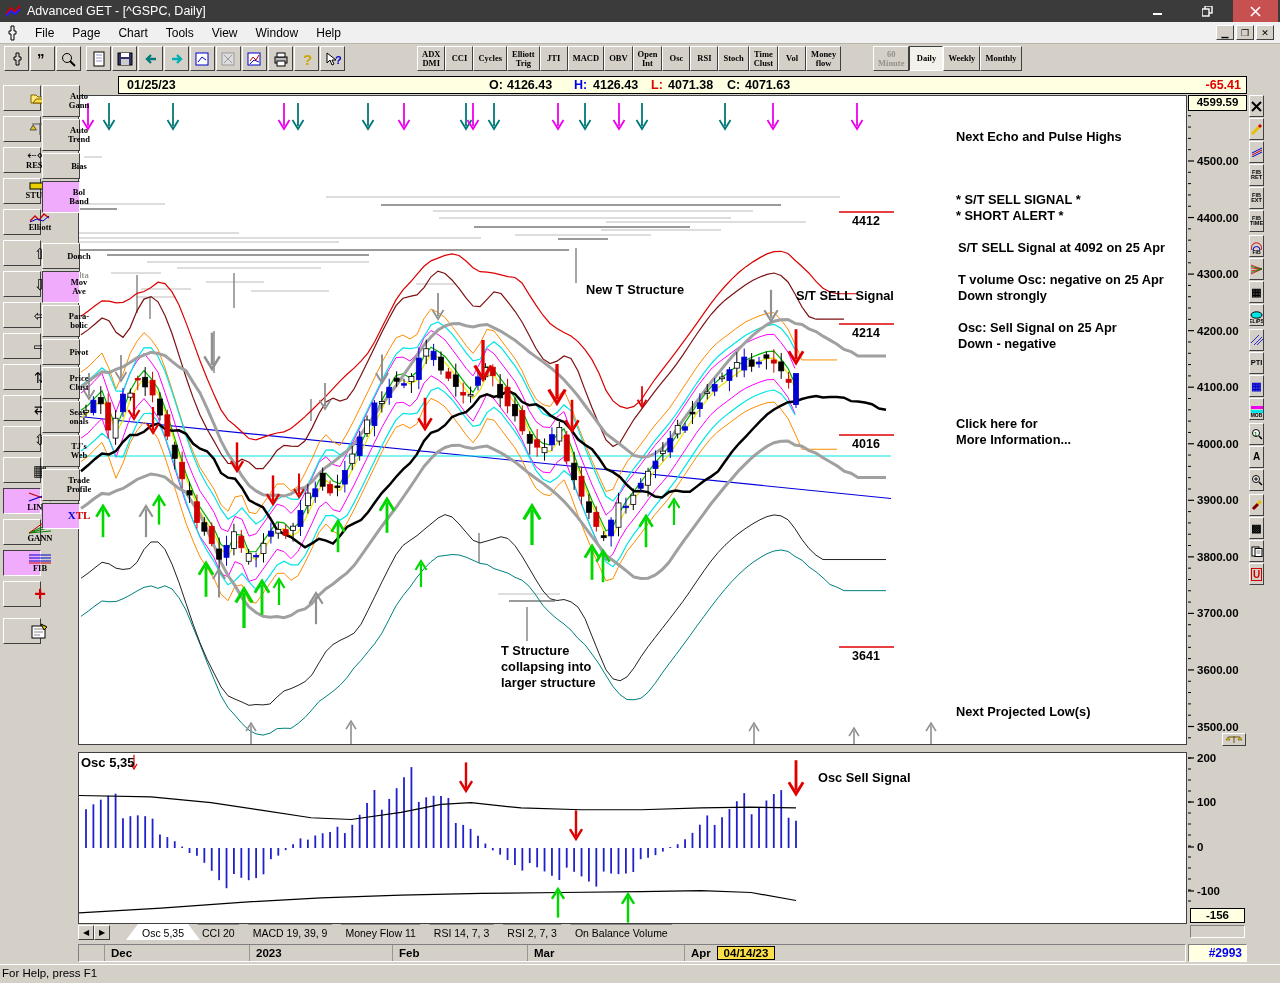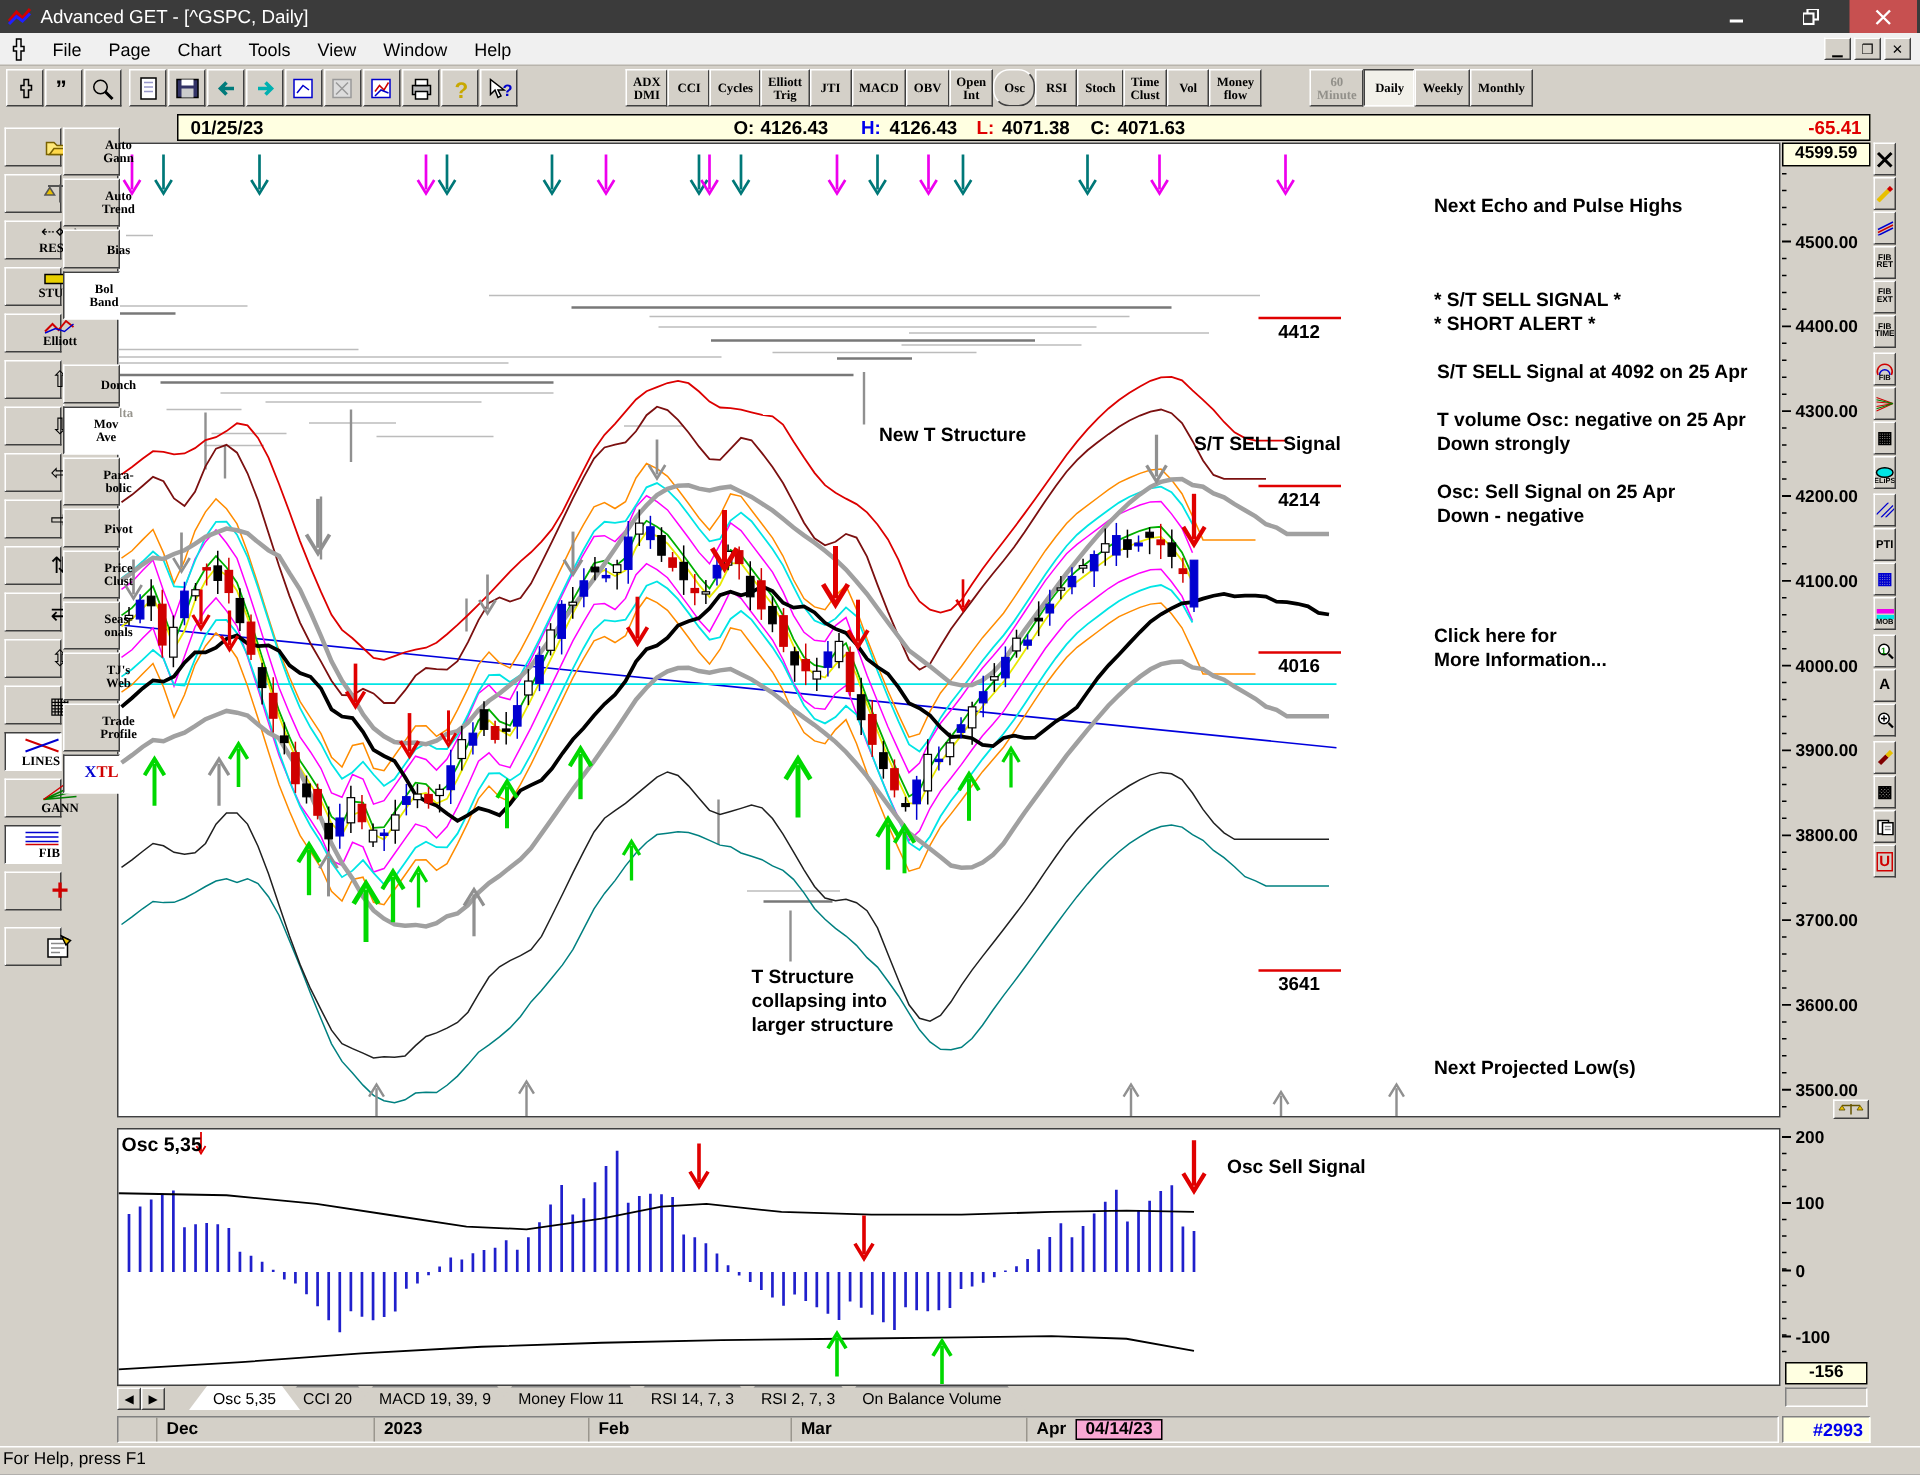--- a/index.html
+++ b/index.html
@@ -18,21 +18,21 @@
   .tbtn{background:#d4d0c8;border:1px solid;border-color:#fff #404040 #404040 #fff;display:flex;align-items:center;justify-content:center;}
   .icon24{width:25px;height:25px;margin-right:1px;font-size:13px;}
   .study-btn{height:25px;padding:1px 4px;font-size:8.5px;line-height:1.05;text-align:center;white-space:pre-line;font-family:"Liberation Serif",serif;font-weight:bold;}
   .study-btn.active{background:#f2f1ea;border-color:#404040 #fff #fff #404040;}
   .study-btn.disabled{color:#92908a;}
   
   #quotebar{position:absolute;left:118px;top:76px;width:1129px;height:18px;background:#ffffe1;border:1px solid #000;font-size:12.5px;font-weight:bold;color:#000;}
   #quotebar span{position:absolute;top:1px;}
   
   .sidebtn{position:absolute;background:#d4d0c8;border:1px solid;border-color:#fff #404040 #404040 #fff;display:flex;flex-direction:column;align-items:center;justify-content:center;font-size:9px;line-height:1;color:#000;padding-left:36px;}
-  .sidebtn.pressed{background:#ffffff;border-color:#404040 #fff #fff #404040;align-items:flex-end;}
+  .sidebtn.pressed{background:#f0abfc;border-color:#404040 #fff #fff #404040;}
   .sidebtn.disabled{color:#97958e;}
   .sidebtn .lbl{font-size:8.5px;font-weight:bold;font-family:"Liberation Serif",serif;white-space:pre-line;text-align:center;line-height:1.05;}
   
   #chart-area{position:absolute;left:78px;top:95px;width:1109px;height:650px;background:#fff;border:1px solid #404040;}
   #osc-area{position:absolute;left:78px;top:752px;width:1109px;height:172px;background:#fff;border:1px solid #404040;}
   
   #price-axis{position:absolute;left:1188px;top:95px;width:59px;height:653px;background:#d4d0c8;}
   #price-top-box{position:absolute;left:0;top:0;width:59px;height:16px;background:#ffffe1;border:1px solid #000;font-size:11.5px;font-weight:bold;text-align:center;}
   #osc-axis{position:absolute;left:1188px;top:752px;width:59px;height:188px;background:#d4d0c8;}
   #osc-last-box{position:absolute;left:2px;top:156px;width:55px;height:15px;background:#ffffe1;border:1px solid #000;font-size:11.5px;font-weight:bold;text-align:center;}
@@ -42,21 +42,21 @@
   .rtool{position:absolute;left:0;width:15px;height:22px;background:#d4d0c8;border:1px solid;border-color:#fff #404040 #404040 #fff;display:flex;align-items:center;justify-content:center;overflow:hidden;font-size:6px;font-weight:bold;text-align:center;line-height:1;}
   
   #tabbar{position:absolute;left:78px;top:924px;width:1109px;height:17px;background:#d4d0c8;display:flex;align-items:stretch;}
   .tabscroll{width:16px;height:15px;margin-top:1px;background:#d4d0c8;border:1px solid;border-color:#fff #404040 #404040 #fff;font-size:8px;display:flex;align-items:center;justify-content:center;}
   .tab{position:relative;height:16px;padding:1px 16px 0 16px;font-size:10.5px;white-space:nowrap;background:#d4d0c8;clip-path:polygon(12px 0,calc(100% - 12px) 0,100% 100%,0 100%);margin-left:-14px;display:flex;align-items:center;justify-content:center;border-top:1px solid #888;}
   .tab.active{background:#fff;z-index:5;border-top:none;}
   
   #datebar{position:absolute;left:78px;top:944px;width:1108px;height:18px;background:#d4d0c8;border:1px solid;border-color:#808080 #fff #fff #808080;font-size:11.5px;font-weight:bold;}
   #datebar .dlab{position:absolute;top:2px;}
   #datebar .dsep{position:absolute;top:0;width:1px;height:16px;background:#9a968e;}
-  #dateboxed{position:absolute;top:1px;left:638px;width:58px;height:14px;background:#f9a8d4;border:1px solid #000;text-align:center;font-size:11.5px;font-weight:bold;line-height:13px;}
+  #dateboxed{position:absolute;top:1px;left:638px;width:58px;height:14px;background:#fde047;border:1px solid #000;text-align:center;font-size:11.5px;font-weight:bold;line-height:13px;}
   #refbox{position:absolute;left:1188px;top:944px;width:59px;height:18px;background:#ffffe1;border:1px solid;border-color:#808080 #fff #fff #808080;color:#0000ee;font-weight:bold;font-size:12px;text-align:right;padding-right:4px;line-height:16px;}
   
   #statusbar{position:absolute;left:0;top:964px;width:1280px;height:19px;background:#d4d0c8;border-top:1px solid #fff;font-size:11.5px;color:#000;}
   #statusbar .pane1{position:absolute;left:2px;top:2px;}
   #statusbar .pane2{position:absolute;left:697px;top:1px;width:560px;height:16px;border:1px solid;border-color:#808080 #fff #fff #808080;padding:1px 4px;}
   svg text{font-family:"Liberation Sans",sans-serif;}
 </style>
 </head>
 <body>
 
@@ -192,21 +192,21 @@
 DMI</div>
         <div class="tbtn study-btn" style="min-width: 28px;">CCI</div>
         <div class="tbtn study-btn" style="min-width: 28px;">Cycles</div>
         <div class="tbtn study-btn" style="min-width: 28px;">Elliott
 Trig</div>
         <div class="tbtn study-btn" style="min-width: 28px;">JTI</div>
         <div class="tbtn study-btn" style="min-width: 28px;">MACD</div>
         <div class="tbtn study-btn" style="min-width: 28px;">OBV</div>
         <div class="tbtn study-btn" style="min-width: 28px;">Open
 Int</div>
-        <div class="tbtn study-btn" style="min-width: 28px; border-radius: 11px;">Osc</div>
+        <div class="tbtn study-btn" style="min-width: 28px;">Osc</div>
         <div class="tbtn study-btn" style="min-width: 28px;">RSI</div>
         <div class="tbtn study-btn" style="min-width: 28px;">Stoch</div>
         <div class="tbtn study-btn" style="min-width: 28px;">Time
 Clust</div>
         <div class="tbtn study-btn" style="min-width: 28px;">Vol</div>
         <div class="tbtn study-btn" style="min-width: 28px;">Money
 flow</div>
       </div>
     <div id="tb-intervals" style="position:absolute;left:873px;top:2px;display:flex;">
         <div class="tbtn study-btn disabled" style="min-width: 34px;">60

